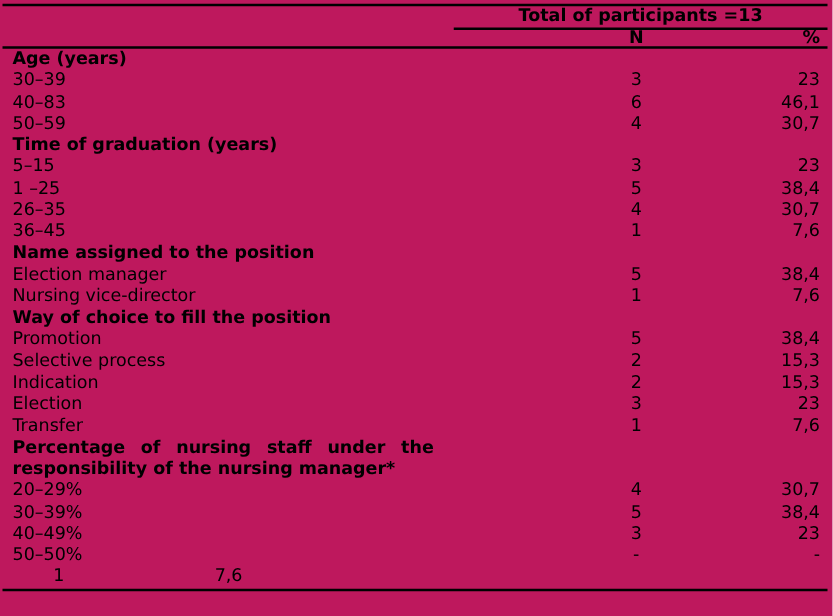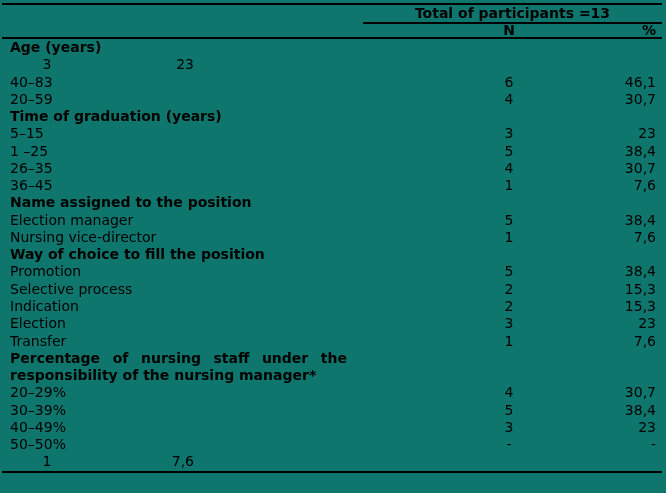--- a/index.html
+++ b/index.html
@@ -1,20 +1,20 @@
 <!DOCTYPE html>
 <html><head>
 <meta charset="utf-8">
 <style>
   * { box-sizing: border-box; margin: 0; padding: 0; }
   html, body { background: #ffffff; }
   .page {
     width: 666px;
     height: 493px;
-    background: #0f766e;
+    background: #be185d;
     color: #000000;
     font-family: "DejaVu Sans", "Liberation Sans", sans-serif;
     font-size: 14px;
     padding: 3px 4px 0 2px;
     overflow: hidden;
   }
   .tbl { width: 100%; }
   .top-rule { height: 0; border-top: 2px solid #000; }
   .hdr-span {
     margin-left: 361px;
@@ -61,30 +61,31 @@
     <div class="hdr-cols">
       <div class="lbl"></div>
       <div class="ncol">N</div>
       <div class="pctcol">%</div>
     </div>
 
     <div class="row sec">
       <div class="lbl">Age (years)</div>
     </div>
     <div class="row">
+      <div class="lbl">30–39</div>
       <div class="ncol">3</div>
       <div class="pctcol">23</div>
     </div>
     <div class="row">
       <div class="lbl">40–83</div>
       <div class="ncol">6</div>
       <div class="pctcol">46,1</div>
     </div>
     <div class="row">
-      <div class="lbl">20–59</div>
+      <div class="lbl">50–59</div>
       <div class="ncol">4</div>
       <div class="pctcol">30,7</div>
     </div>
 
     <div class="row sec">
       <div class="lbl">Time of graduation (years)</div>
     </div>
     <div class="row">
       <div class="lbl">5–15</div>
       <div class="ncol">3</div>

